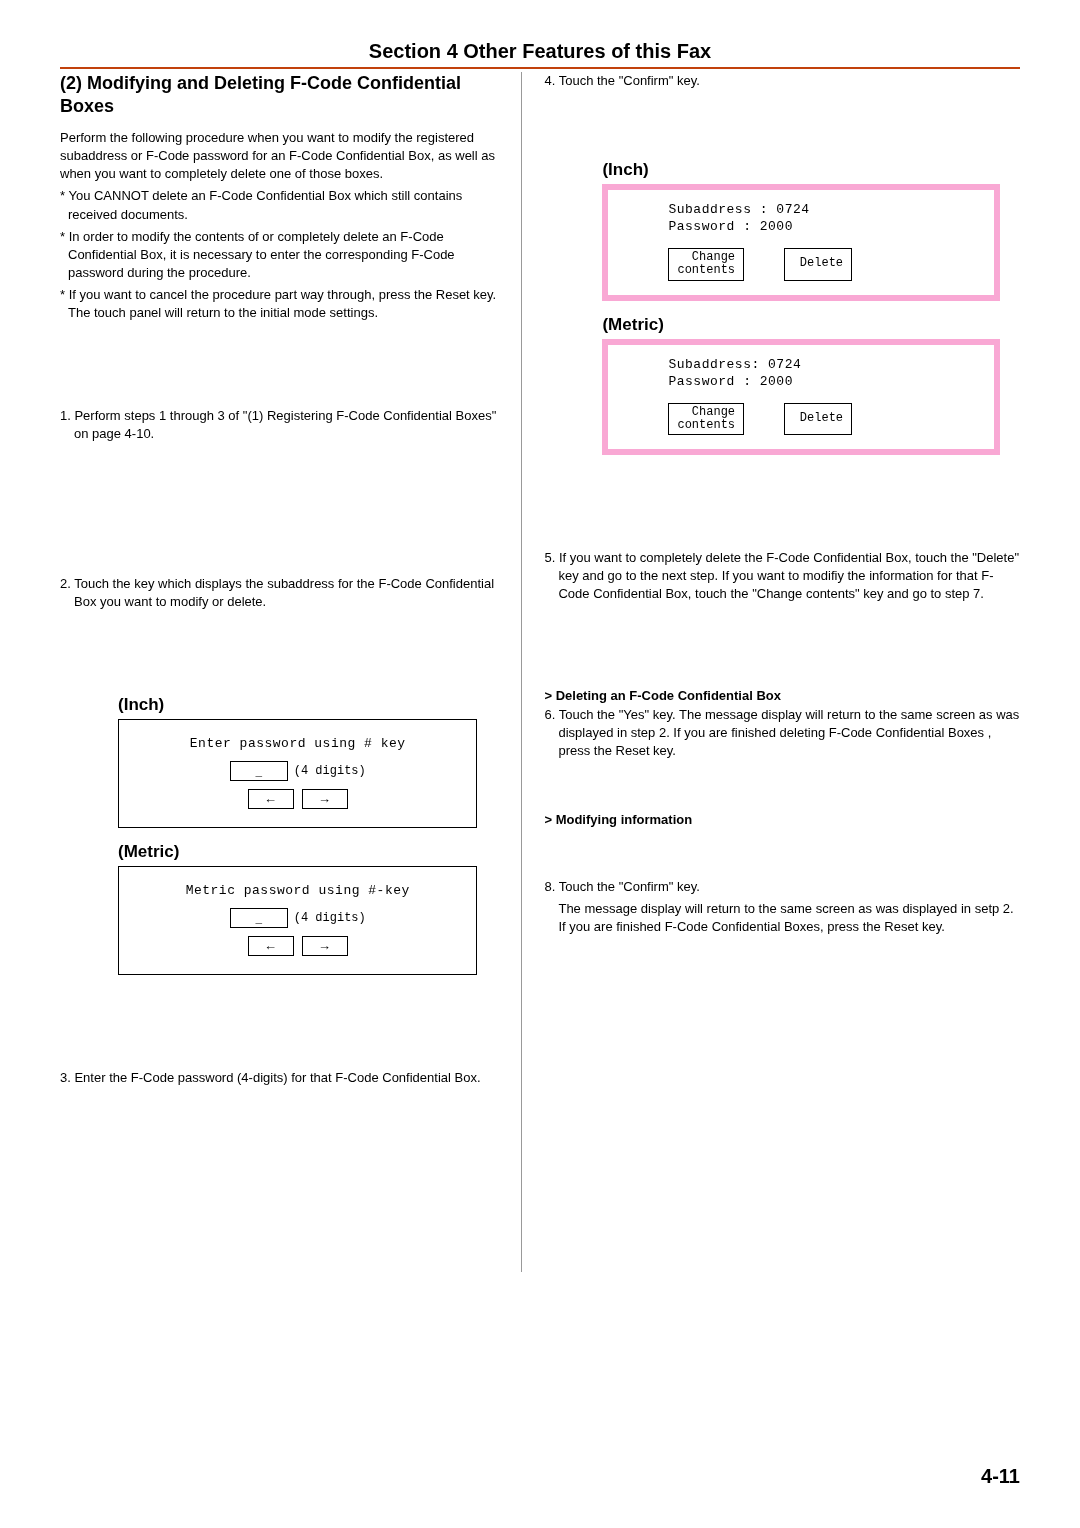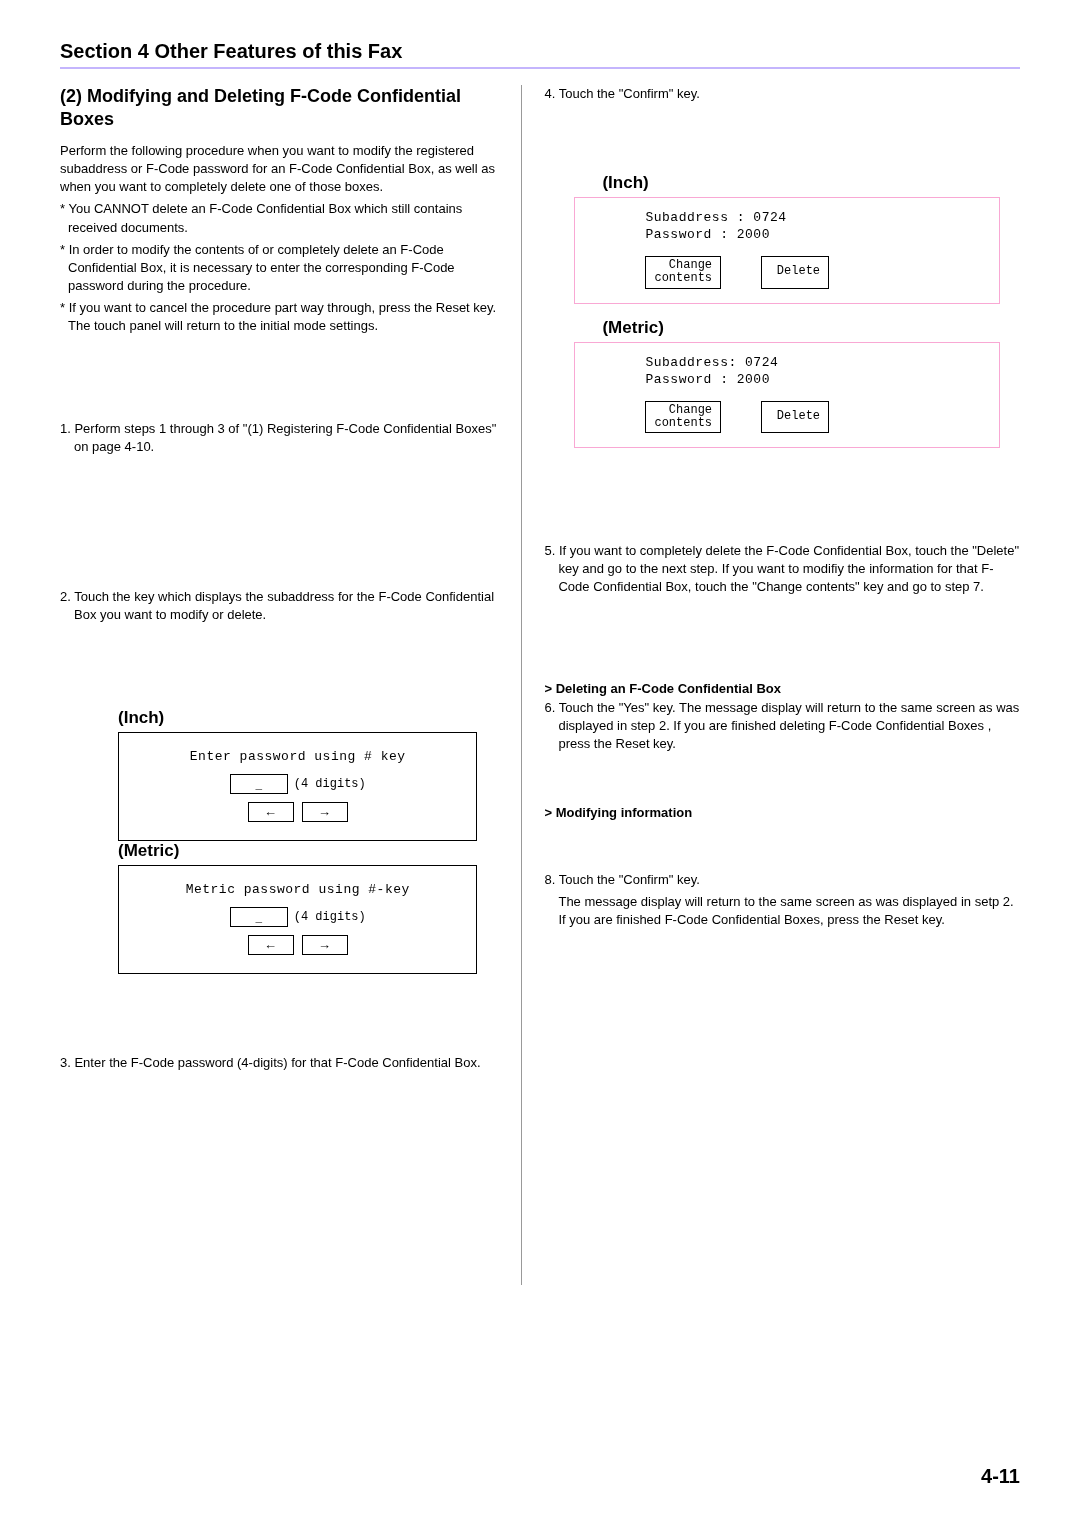--- a/index.html
+++ b/index.html
@@ -9,24 +9,24 @@
     }
     body {
       font-family: Arial, Helvetica, sans-serif;
       background: #fff;
       width: 1080px;
       height: 1528px;
       position: relative;
       padding: 40px 60px;
     }
     .header {
-      text-align: left;
-      border-bottom: 2px solid #c4b5fd;
+      text-align: center;
+      border-bottom: 2px solid #c2410c;
       padding-bottom: 4px;
-      margin-bottom: 16px;
+      margin-bottom: 3px;
     }
     .header h1 {
       font-size: 20px;
       font-weight: bold;
     }
     .columns {
       display: flex;
       gap: 7px;
       position: relative;
     }
@@ -80,20 +80,21 @@
       margin-bottom: 4px;
       padding-left: 58px;
     }
     .screen-box {
       border: 1px solid #000;
       margin-left: 58px;
       margin-right: 20px;
       padding: 16px 20px 18px 20px;
       font-family: "Courier New", monospace;
       font-size: 13px;
+      margin-bottom: 14px;
     }
     .screen-prompt {
       text-align: center;
       margin-bottom: 10px;
       letter-spacing: 0.5px;
     }
     .digit-row {
       display: flex;
       justify-content: center;
       align-items: center;
@@ -121,24 +122,24 @@
     .arrow-btn {
       border: 1px solid #000;
       width: 46px;
       height: 20px;
       display: flex;
       align-items: center;
       justify-content: center;
       font-size: 13px;
     }
     .screen-box-right {
-      border: 1px solid #f9a8d4;
-      margin-left: 30px;
+      border: 6px solid #f9a8d4;
+      margin-left: 58px;
       margin-right: 20px;
-      padding: 12px 20px 14px 20px;
+      padding: 12px 20px 14px 10px;
       font-family: "Courier New", monospace;
       font-size: 13px;
       margin-bottom: 14px;
     }
     .info-line {
       margin-left: 50px;
       margin-bottom: 2px;
       letter-spacing: 0.5px;
     }
     .btn-row {

